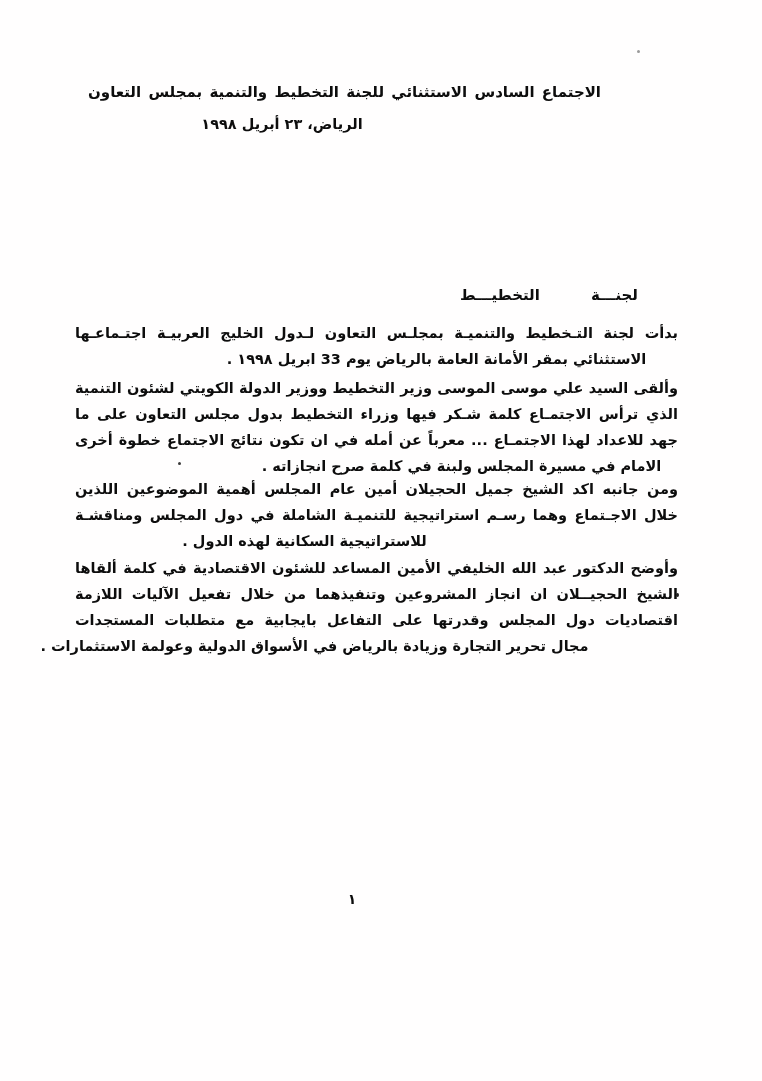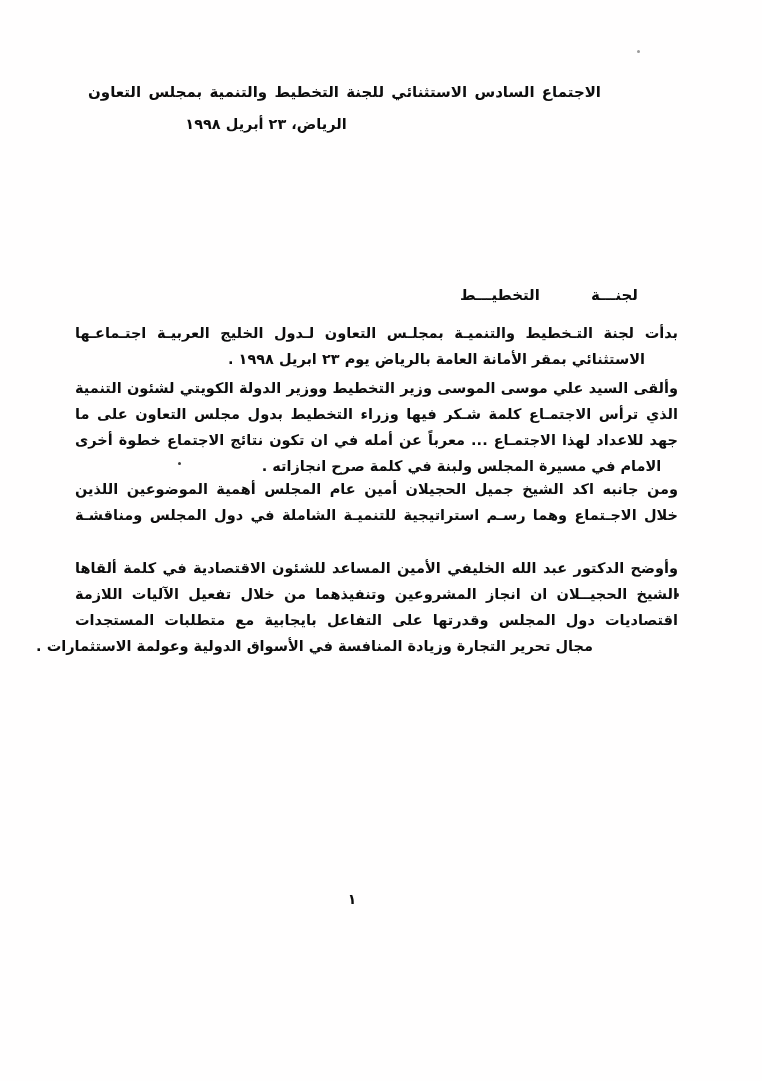--- a/index.html
+++ b/index.html
@@ -15,21 +15,21 @@
   }
   .abs{position:absolute;}
   
   .title-l1{
     left:88px;top:80px;width:513px;
     font-size:15px;font-weight:bold;line-height:24px;
     text-align:justify;text-align-last:justify;
     height:24px;overflow:hidden;
   }
   .title-l2{
-    left:134px;top:112px;width:264px;
+    left:150px;top:112px;width:264px;
     font-size:14.5px;font-weight:bold;line-height:24px;
     text-align:center;
   }
   
   .section-heading{
     left:460px;top:283px;width:178px;
     font-size:15px;font-weight:bold;line-height:25px;
     text-align:justify;text-align-last:justify;
     height:25px;overflow:hidden;
   }
@@ -68,40 +68,41 @@
 <div class="page">
 
   <div class="abs title-l1">الاجتماع السادس الاستثنائي للجنة التخطيط والتنمية بمجلس التعاون لدول الخليج العربية</div>
 
   <div class="abs title-l2">الرياض، ٢٣ أبريل ١٩٩٨</div>
 
   <div class="abs section-heading">لجنـــة التخطيـــط والتنميـــة :</div>
 
   <div class="abs para p1">
     <div class="pline">بدأت لجنة التـخطيط والتنميـة بمجلـس التعاون لـدول الخليج العربيـة اجتـماعـها الســادس</div>
-    <div class="pline last sh-p1">الاستثنائي بمقر الأمانة العامة بالرياض يوم ٢٣ ابريل ١٩٩٨ .</div>
+    <div class="pline last sh-p1">الاستثنائي بمقر الأمانة العامة بالرياض يوم 33 ابريل ١٩٩٨ .</div>
   </div>
 
   <div class="abs para p2">
     <div class="pline">وألقى السيد علي موسى الموسى وزير التخطيط ووزير الدولة الكويتي لشئون التنمية الادارية</div>
     <div class="pline">الذي ترأس الاجتمـاع كلمة شـكر فيها وزراء التخطيط بدول مجلس التعاون على ما بذلوه من</div>
     <div class="pline">جهد للاعداد لهذا الاجتمـاع ... معرباً عن أمله في ان تكون نتائج الاجتماع خطوة أخرى الى</div>
     <div class="pline last sh-p2">الامام في مسيرة المجلس ولبنة في كلمة صرح انجازاته .</div>
   </div>
 
   <div class="abs para p3">
     <div class="pline">ومن جانبه اكد الشيخ جميل الحجيلان أمين عام المجلس أهمية الموضوعين اللذين سيبحثان</div>
     <div class="pline">خلال الاجـتماع وهما رسـم استراتيجية للتنميـة الشاملة في دول المجلس ومناقشـة الاطار العام</div>
+    <div class="pline last sh-p3">للاستراتيجية السكانية لهذه الدول .</div>
   </div>
 
   <div class="abs para p4">
     <div class="pline">وأوضح الدكتور عبد الله الخليفي الأمين المساعد للشئون الاقتصادية في كلمة ألقاها نيابة عن</div>
     <div class="pline">الشيخ الحجيــلان ان انجاز المشروعين وتنفيذهما من خلال تفعيل الآليات اللازمة ســيزيد من قوة</div>
     <div class="pline">اقتصاديات دول المجلس وقدرتها على التفاعل بايجابية مع متطلبات المستجدات والتطورات في</div>
-    <div class="pline last sh-p4">مجال تحرير التجارة وزيادة المنافسة في الأسواق الدولية وعولمة الاستثمارات .</div>
+    <div class="pline last sh-p4">مجال تحرير التجارة وزيادة بالرياض في الأسواق الدولية وعولمة الاستثمارات .</div>
   </div>
 
   <div class="abs page-number">١</div>
 
   <div class="speck a"></div>
   <div class="speck b"></div>
   <div class="speck c"></div>
 
 </div>
 

